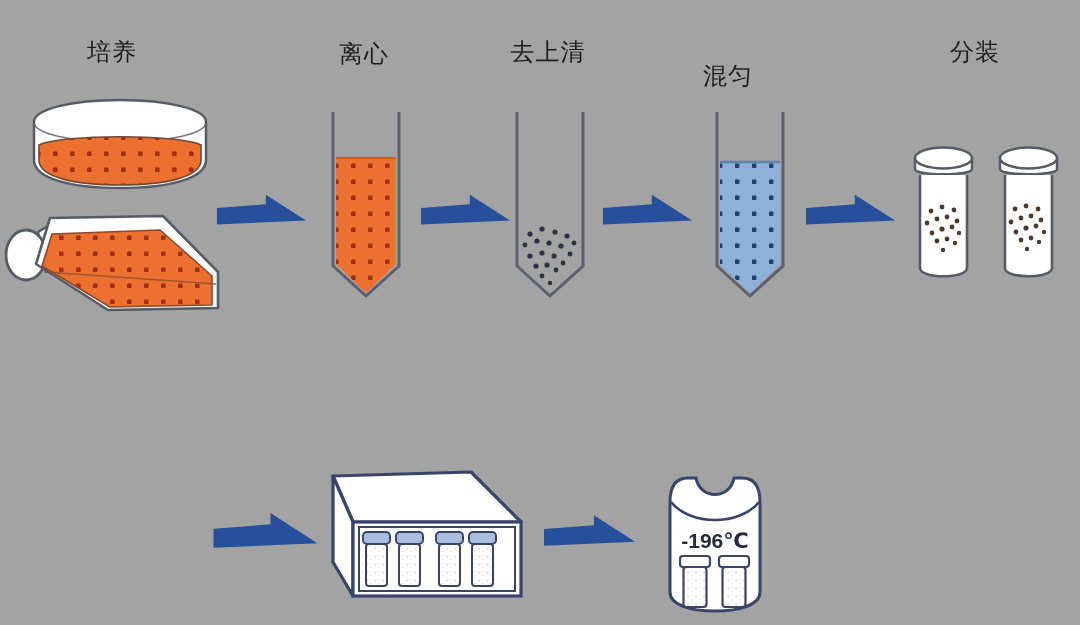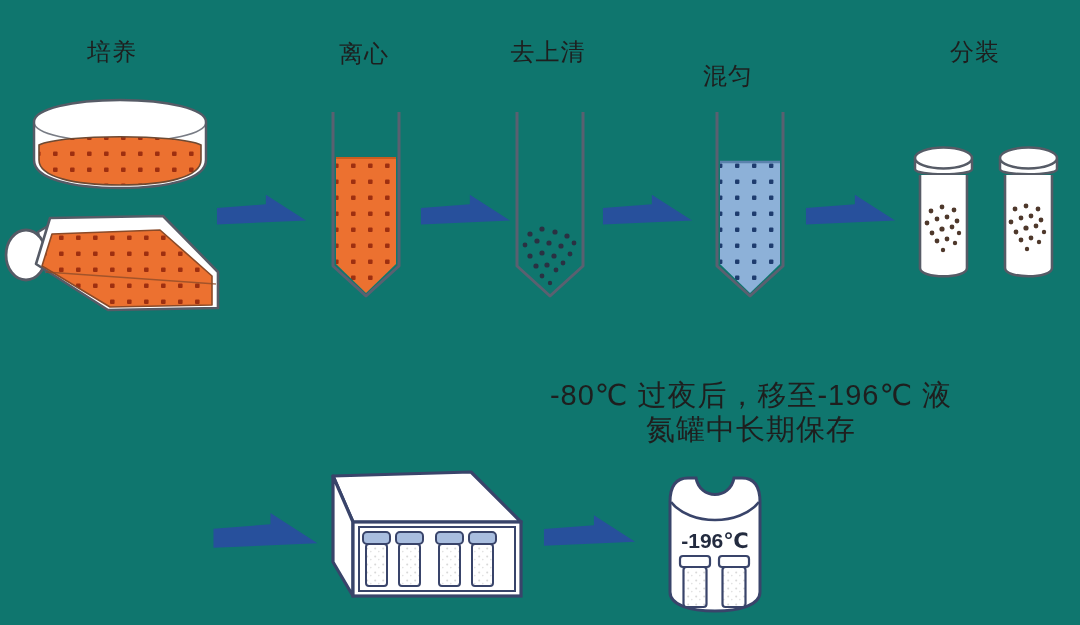--- a/index.html
+++ b/index.html
@@ -1,19 +1,19 @@
 <!DOCTYPE html>
 <html style="--c-cell_orange: #ec7130; --c-cell_dot_red: #9e2f10; --c-arrow_blue: #27509c; --c-cryo_blue: #8db1d8; --c-cryo_dot_navy: #1e3c6e; --c-tube_outline_gray: #5a6070; --c-dish_outline_gray: #565b66; --c-box_outline_navy: #39446a; --c-vial_cap_blue: #a9bedf; --c-pellet_dot_navy: #2a3142; --c-vial_dot_brown: #4e382b; --c-label_text: #1e1e1e;"><head>
 <meta charset="utf-8">
 <style>
   html,body{margin:0;padding:0;background:#ffffff;}
   .canvas{
     position:relative;
     width:1080px;height:625px;
-    background:#0f766e;
+    background:#a3a3a3;
     overflow:hidden;
     font-family:"Liberation Sans","DejaVu Sans",sans-serif;
   }
   .lbl{
     position:absolute;
     transform:translateX(-50%);
     white-space:nowrap;
     color:var(--c-label_text,#1e1e1e);
     font-weight:500;
     letter-spacing:1px;
@@ -46,22 +46,20 @@
       </pattern>
     </defs>
   </svg>
 
   <div class="lbl r1" style="left:112px;top:36px">培养</div>
   <div class="lbl r1" style="left:364px;top:38px">离心</div>
   <div class="lbl r1" style="left:548px;top:36px">去上清</div>
   <div class="lbl r1" style="left:728px;top:60px">混匀</div>
   <div class="lbl r1" style="left:975px;top:36px">分装</div>
 
-  <div class="lbl r2" style="left:751px;top:376px">-80℃ 过夜后，移至-196℃ 液</div>
-  <div class="lbl r2" style="left:751px;top:410px">氮罐中长期保存</div>
 
   <div class="gfx" style="left:30px;top:98px;width:180px;height:108px">
     <svg width="180" height="108" viewBox="0 0 180 108">
       <path d="M4,24 C4,11 42,2 90,2 C138,2 176,11 176,24 L176,62 C176,81 138,90 90,90 C42,90 4,81 4,62 Z" fill="#ffffff" style="stroke:var(--c-dish_outline_gray,#565b66)" stroke-width="2.5"></path>
       <path d="M4,24 C4,36 42,44 90,44 C138,44 176,36 176,24" fill="none" style="stroke:var(--c-dish_outline_gray,#565b66)" stroke-width="1.6" opacity="0.8"></path>
       <path d="M9,47 C32,36 148,36 171,47 L171,62 C171,79 136,87 90,87 C44,87 9,79 9,62 Z" fill="url(#patOrange)" stroke="#6e4a33" stroke-width="1.6"></path>
     </svg>
   </div>
 
   <div class="gfx" style="left:2px;top:198px;width:238px;height:124px">

